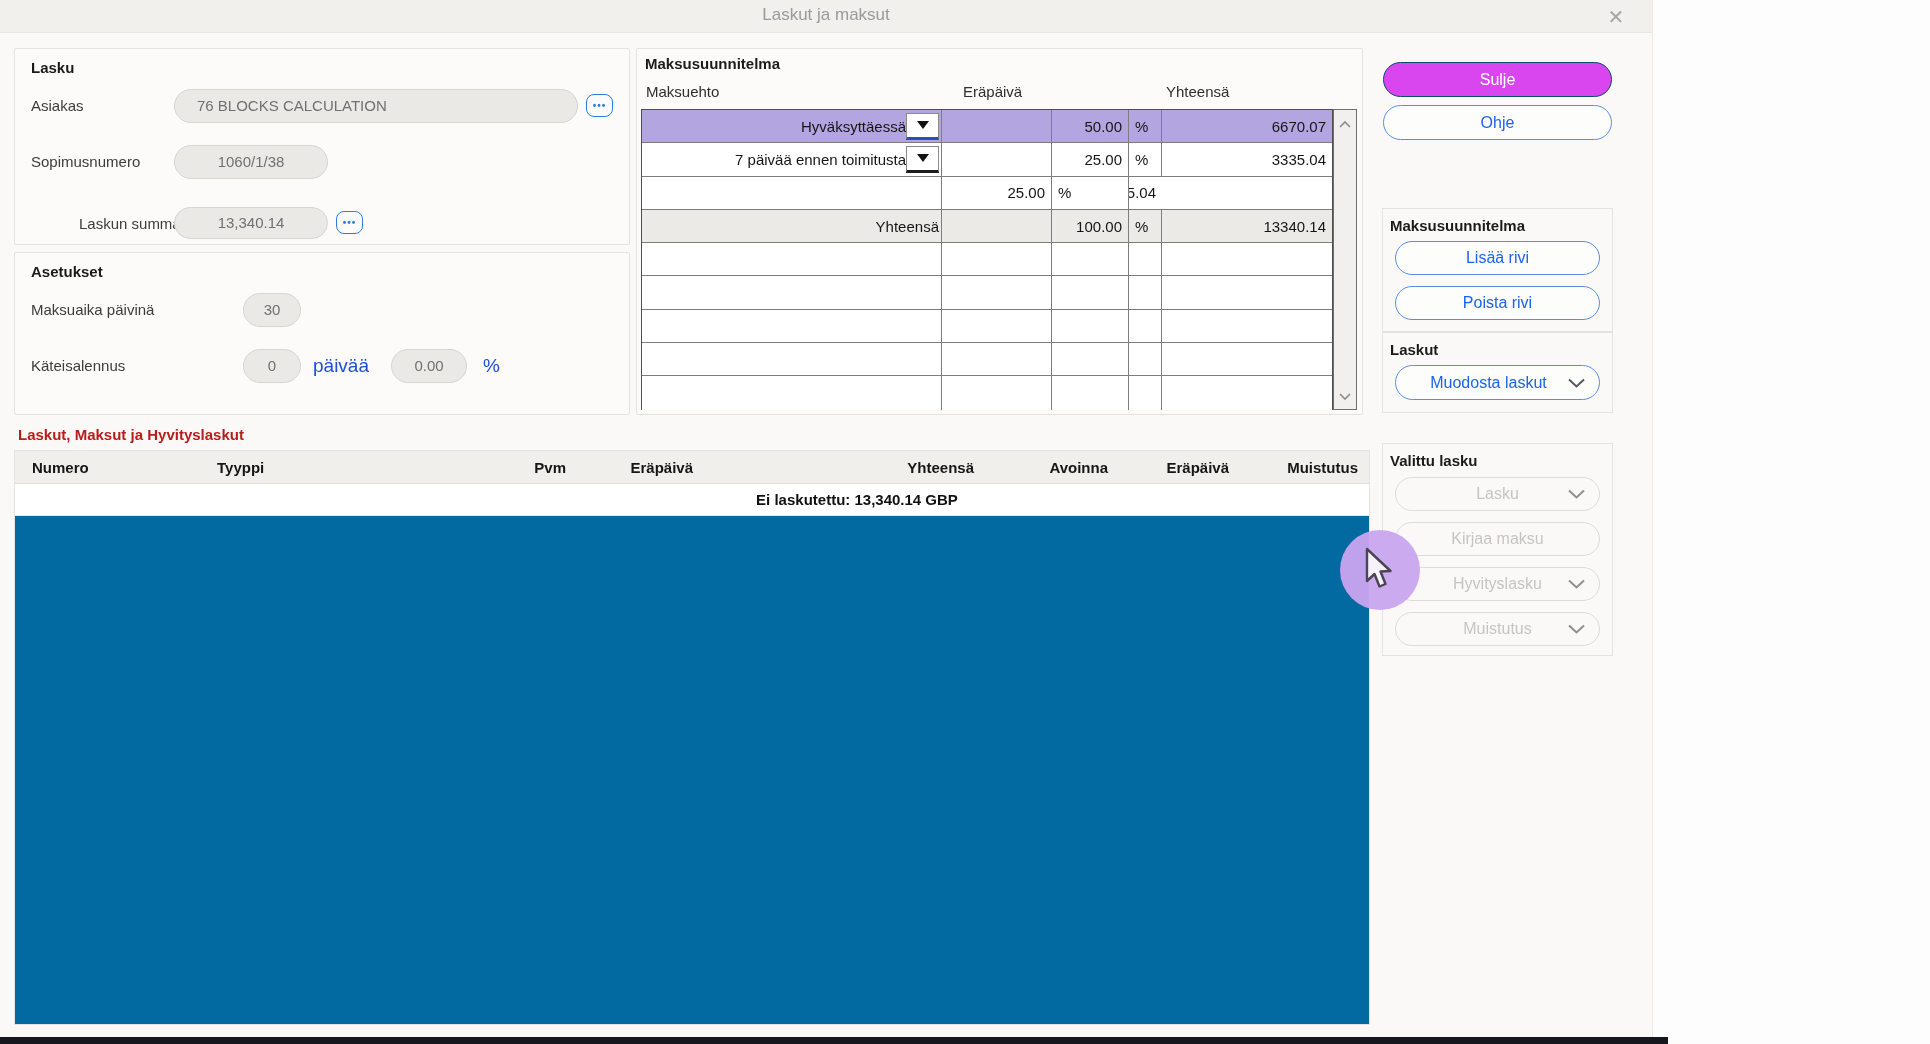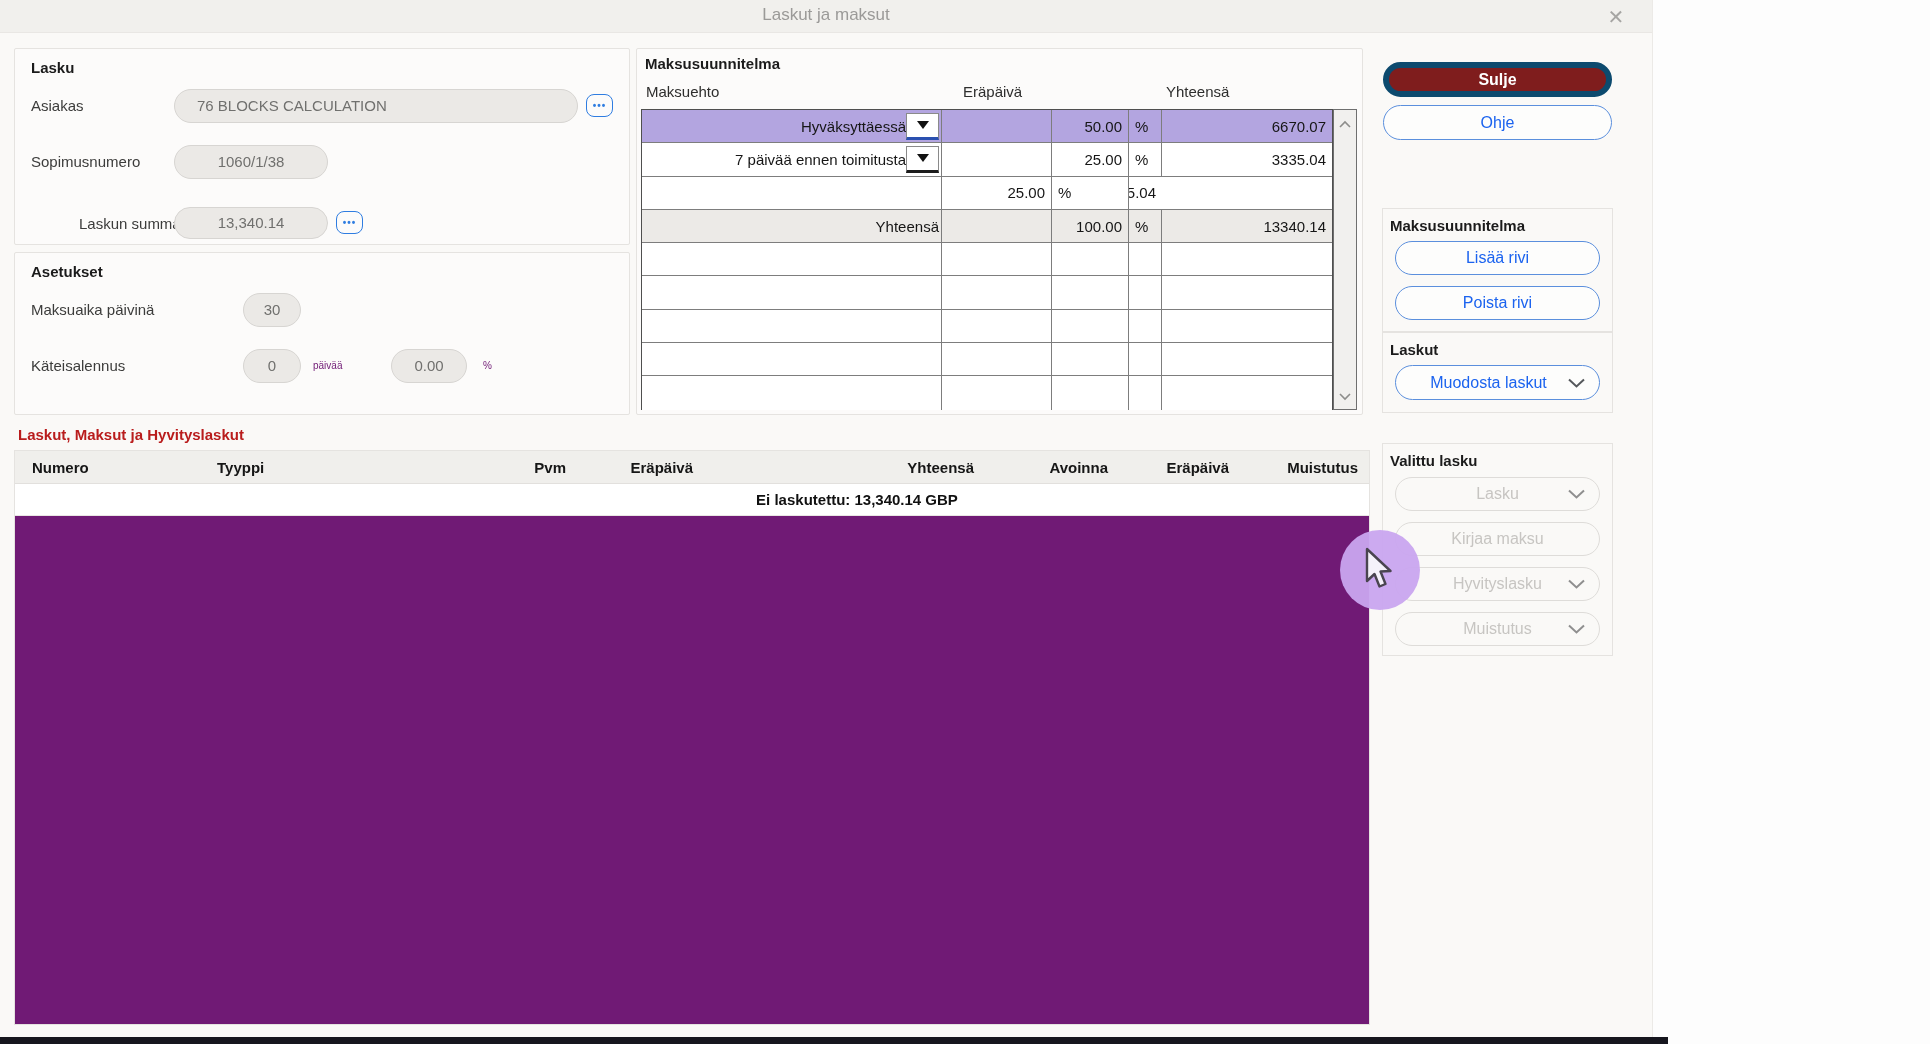--- a/index.html
+++ b/index.html
@@ -15,21 +15,21 @@
   .title { position:absolute; left:0; right:0; top:5px; text-align:center; font-size:17px; color:#9b9a98; }
   .close-x { position:absolute; left:1598px; top:2px; width:36px; height:30px; border:none; background:transparent; color:#a6a5a3; font-size:20px; line-height:30px; text-align:center; cursor:pointer; }
   .bottom-strip { position:absolute; left:0; top:1037px; width:1668px; height:7px; background:#16161e; }
 
   
   .gbox { position:absolute; background:#fcfbfa; border:1px solid #e5e3e0; border-radius:2px; }
   .gbox-title { position:absolute; left:16px; top:10px; font-size:15px; font-weight:bold; color:#1b1b1b; }
   .flabel { position:absolute; left:16px; font-size:15px; color:#3c3c3b; line-height:34px; }
   .pill { position:absolute; height:34px; background:#ebe9e6; border:1px solid #d7d5d2; border-radius:17px; font-size:15px; color:#70706e; line-height:32px; text-align:center; }
   .pill.left { text-align:left; padding-left:22px; }
-  .unit { position:absolute; font-size:10px; color:#701a75; line-height:34px; }
+  .unit { position:absolute; font-size:19px; color:#1d4ed8; line-height:34px; }
   .ellipsis-btn { position:absolute; width:27px; height:23px; border:1.5px solid #2f7de1; border-radius:8px; background:#fcfbfa; color:#2f7de1; font-size:10px; letter-spacing:1px; line-height:19px; text-align:center; cursor:pointer; font-weight:bold; }
 
   
   .plan-head { position:absolute; font-size:15px; color:#2e2e2d; }
   .ptable { position:absolute; left:4px; top:60px; width:692px; height:301px; border:1px solid #4f4f4f; background:#fff; }
   .prow { display:grid; grid-template-columns:300px 110px 77px 33px 170px; height:33.3px; border-bottom:1px solid #7d7d7d; background:#fff; }
   .prow:last-child { border-bottom:none; }
   .pc { border-right:1px solid #7d7d7d; font-size:15px; color:#161616; display:flex; align-items:center; padding:0 6px; overflow:hidden; }
   .pc:last-child { border-right:none; }
   .pc.num { justify-content:flex-end; }
@@ -38,30 +38,30 @@
   .prow.total .pc { background:#eceae7; }
   .dd { width:33px; height:27px; background:#fff; border:1px solid #8a8a8a; border-bottom:3px solid #1c1c1c; display:flex; align-items:center; justify-content:center; cursor:pointer; flex:none; }
   .dd.blue { border-bottom-color:#2a50b0; }
   .dd .tri { width:0; height:0; border-left:6px solid transparent; border-right:6px solid transparent; border-top:8px solid #111; }
   .pscroll { position:absolute; left:696px; top:60px; width:24px; height:301px; background:#f1f0ee; border:1px solid #6f6f6f; }
   .pscroll .arr { position:absolute; left:0; width:100%; text-align:center; color:#8d8d8b; }
   .pscroll .up { top:4px; } .pscroll .dn { bottom:4px; }
 
   
   .inv-title { position:absolute; left:18px; top:426px; font-size:15px; font-weight:bold; color:#b91c1c; }
-  .inv-box { position:absolute; left:14px; top:450px; width:1356px; height:575px; background:#701a75; border:1px solid #e5e3e0; }
+  .inv-box { position:absolute; left:14px; top:450px; width:1356px; height:575px; background:#0369a1; border:1px solid #e5e3e0; }
   .inv-head { display:grid; grid-template-columns:186px 220px 153px 127px 281px 134px 121px 134px; height:33px; background:#f0efec; border-bottom:1px solid #e2e0dd; }
   .ih { font-size:15px; font-weight:bold; color:#161616; line-height:33px; padding:0 8px; }
   .ih.r { text-align:right; }
   .inv-msg-row { position:relative; height:32px; border-bottom:1px solid #e9e7e4; background:#fff; }
   .inv-msg { position:absolute; left:842px; top:0; transform:translateX(-50%); font-size:15px; font-weight:bold; color:#111; line-height:32px; white-space:nowrap; }
 
   
   .btn { position:absolute; height:35px; border-radius:18px; font-size:16px; font-family:"Liberation Sans",sans-serif; cursor:pointer; display:flex; align-items:center; justify-content:center; }
-  .btn.primary { background:#7f1d1d; border:6px solid #0c4a6e; color:#fff;font-weight:bold; }
+  .btn.primary { background:#d946ef; border:1px solid #0c4a6e; color:#fff; }
   .btn.outline { background:#fdfdfc; border:1px solid #5b8fdd; color:#1b63ef; }
   .btn.disabled { background:transparent; border:1px solid #dedcd9; color:#c7c5c2; cursor:default; }
   .btn .chev { position:absolute; right:14px; top:50%; transform:translateY(-50%); display:flex; }
   .sbox { position:absolute; background:transparent; border:1px solid #e5e3e0; }
   .sbox-title { position:absolute; left:7px; top:8px; font-size:15px; font-weight:bold; color:#1b1b1b; }
 
   
   .click-halo { position:absolute; left:1340px; top:530px; width:80px; height:80px; border-radius:50%; background:#c9a5ef; opacity:.95; }
   .cursor-arrow { position:absolute; left:1364px; top:547px; }
 </style>

